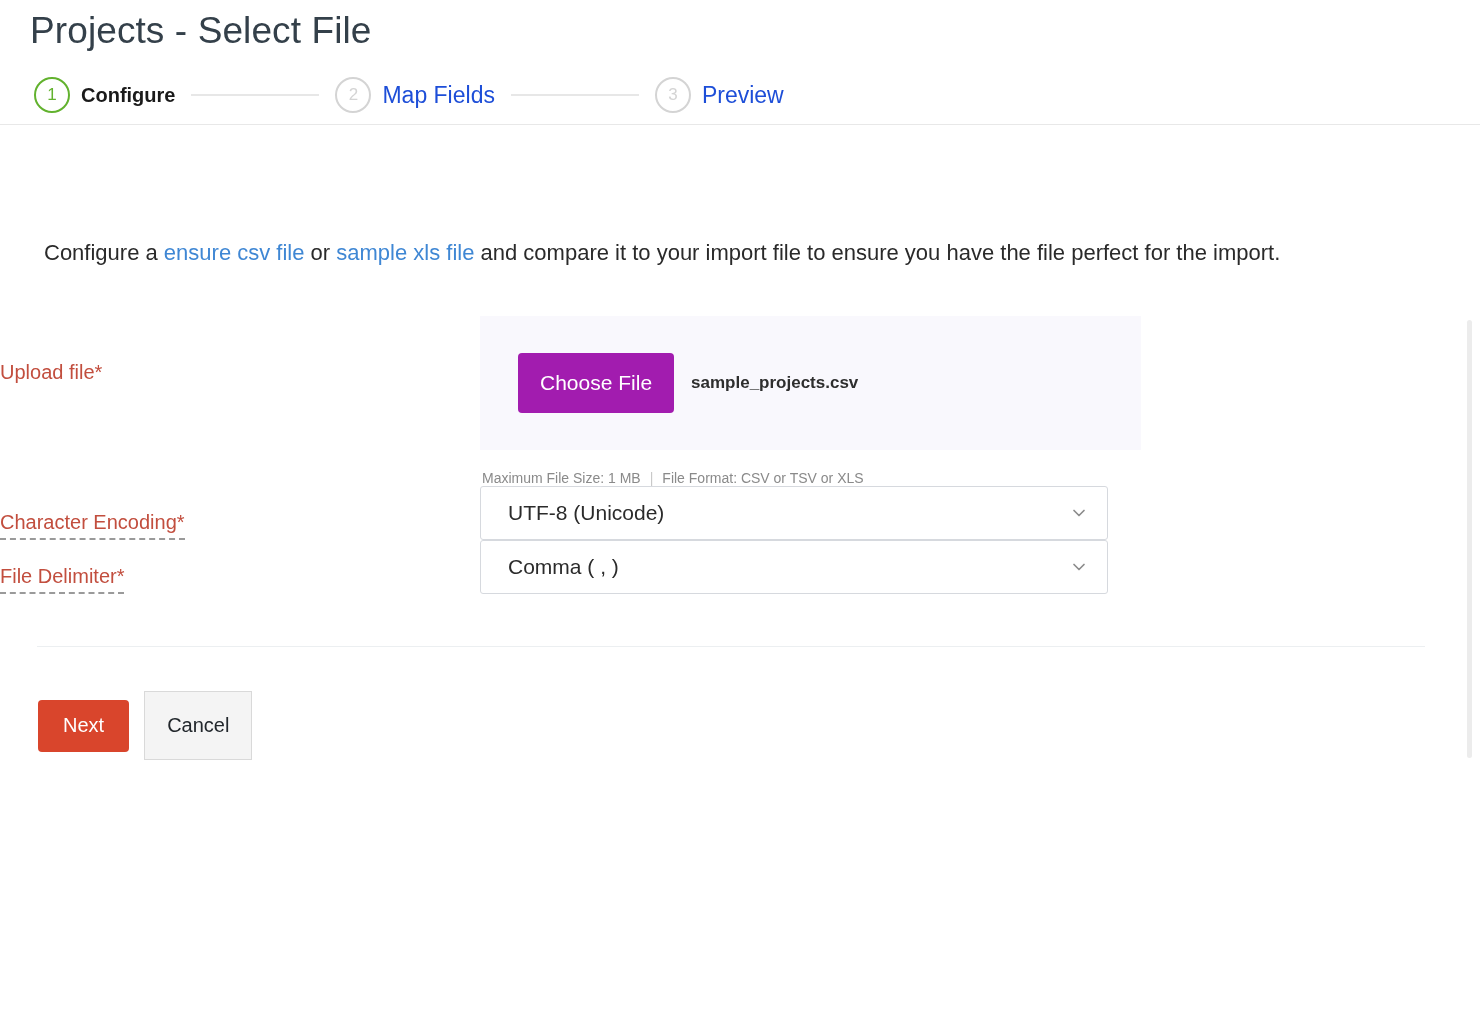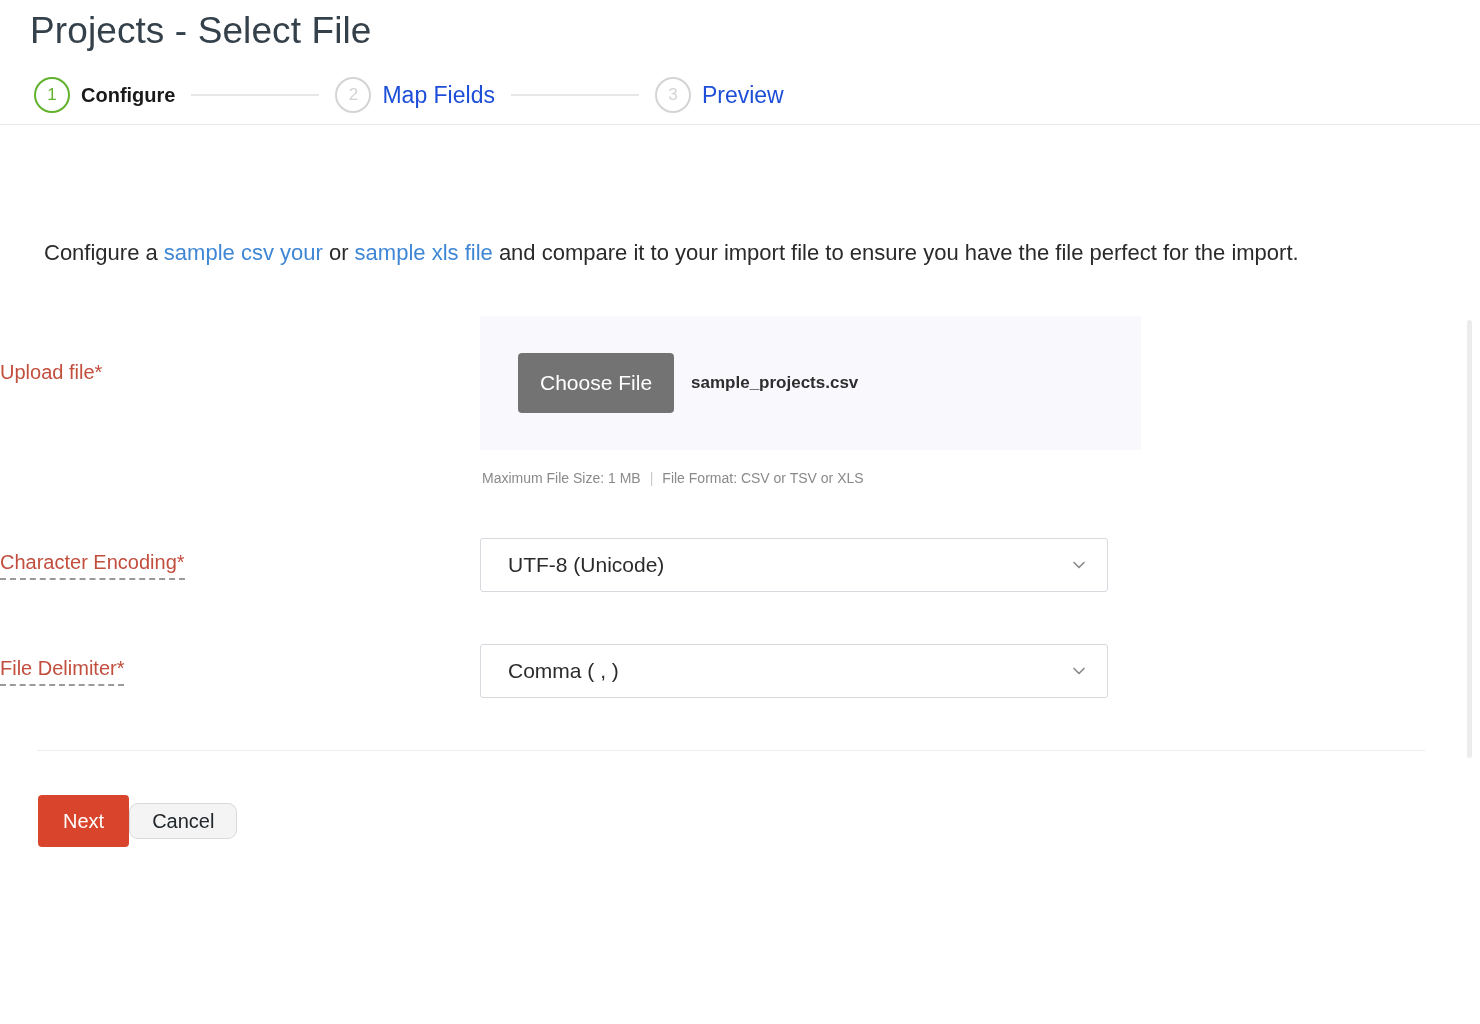--- a/index.html
+++ b/index.html
@@ -131,21 +131,21 @@
   .upload-box {
     width: 661px;
     height: 134px;
     background: #f9f8fd;
     display: flex;
     align-items: center;
     padding-left: 38px;
     box-sizing: border-box;
   }
   .choose-file-btn {
-    background: #737373;
+    background: #a21caf;
     color: #ffffff;
     border: none;
     border-radius: 4px;
     font-size: 21px;
     font-family: "Liberation Sans", sans-serif;
     padding: 0 22px;
     height: 60px;
     cursor: pointer;
     white-space: nowrap;
   }
@@ -164,22 +164,21 @@
   }
   .hint-sep {
     color: #c9c9c9;
     margin: 0 9px;
   }
 
   .upload-col { margin-left: 0; }
 
   
   .select-row {
-    margin-top: 52px;
-    align-items: center;
+    align-items: flex-end;
   }
   .select-row .form-label { padding-top: 0; }
   .select-wrap {
     position: relative;
     width: 628px;
   }
   .select-box {
     width: 100%;
     height: 54px;
     border: 1px solid #d6d9de;
@@ -205,41 +204,41 @@
   
   .footer-divider {
     height: 1px;
     background: #eceff1;
     margin: 52px 55px 0 37px;
   }
   .actions {
     display: flex;
     align-items: center;
     padding: 44px 0 0 38px;
-    gap: 0;
+    gap: 15px;
   }
   .btn-next {
     background: #d9452c;
     color: #ffffff;
     border: none;
     border-radius: 4px;
     font-size: 20px;
     font-family: "Liberation Sans", sans-serif;
     height: 52px;
     padding: 0 25px;
     cursor: pointer;
   }
   .btn-cancel {
     background: #f4f4f4;
     color: #22272c;
     border: 1px solid #d9d9d9;
-    border-radius: 9px;
+    border-radius: 0;
     font-size: 20px;
     font-family: "Liberation Sans", sans-serif;
-    height: 36px;
+    height: 69px;
     padding: 0 22px;
     cursor: pointer;
   }
 
   
   .scrollbar-track {
     position: absolute;
     top: 320px;
     right: 8px;
     width: 5px;
@@ -275,21 +274,21 @@
       <div class="step-label">Preview</div>
     </div>
 
   </div>
 
   <div class="header-divider"></div>
 </div>
 
 <div class="content">
 
-  <p class="intro"><span>Configure a </span><a href="#">sample csv your</a><span> or </span><a href="#">sample xls file</a><span> and compare it to your import file to ensure you have the file perfect for the import.</span></p>
+  <p class="intro"><span>Configure a </span><a href="#">ensure csv file</a><span> or </span><a href="#">sample xls file</a><span> and compare it to your import file to ensure you have the file perfect for the import.</span></p>
 
   <div class="form">
 
     <div class="form-row upload-row">
       <div class="form-label reddish">Upload file*</div>
       <div class="upload-col">
         <div class="upload-box">
           <button class="choose-file-btn">Choose File</button>
           <span class="file-name">sample_projects.csv</span>
         </div>

